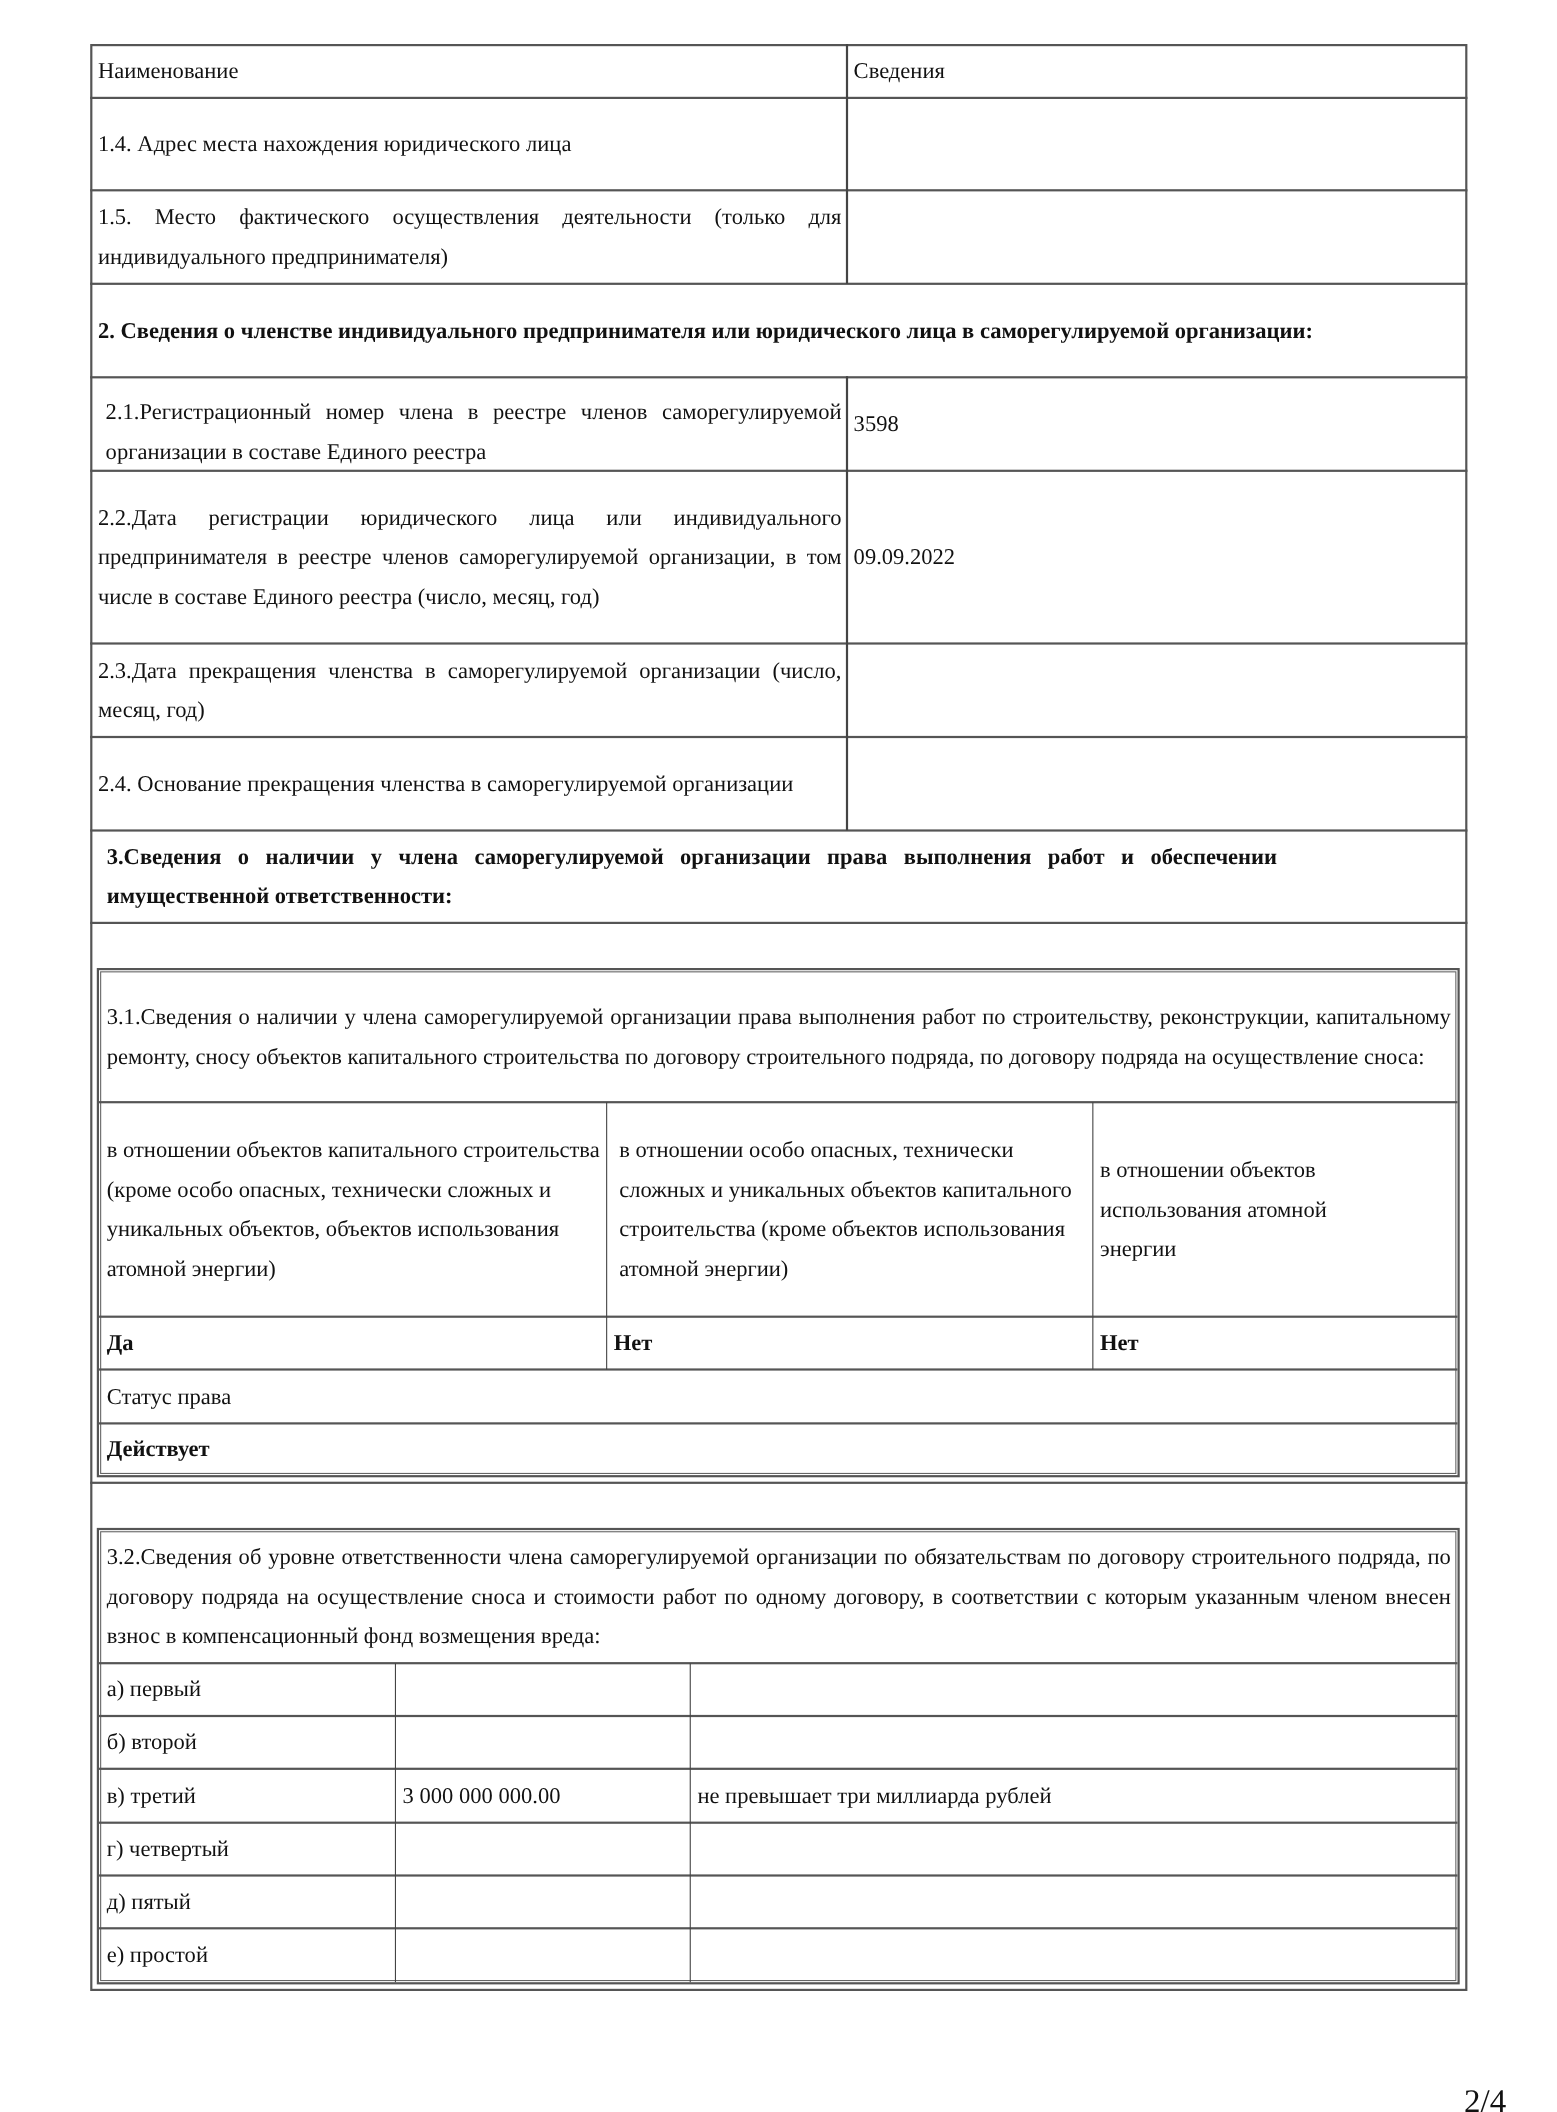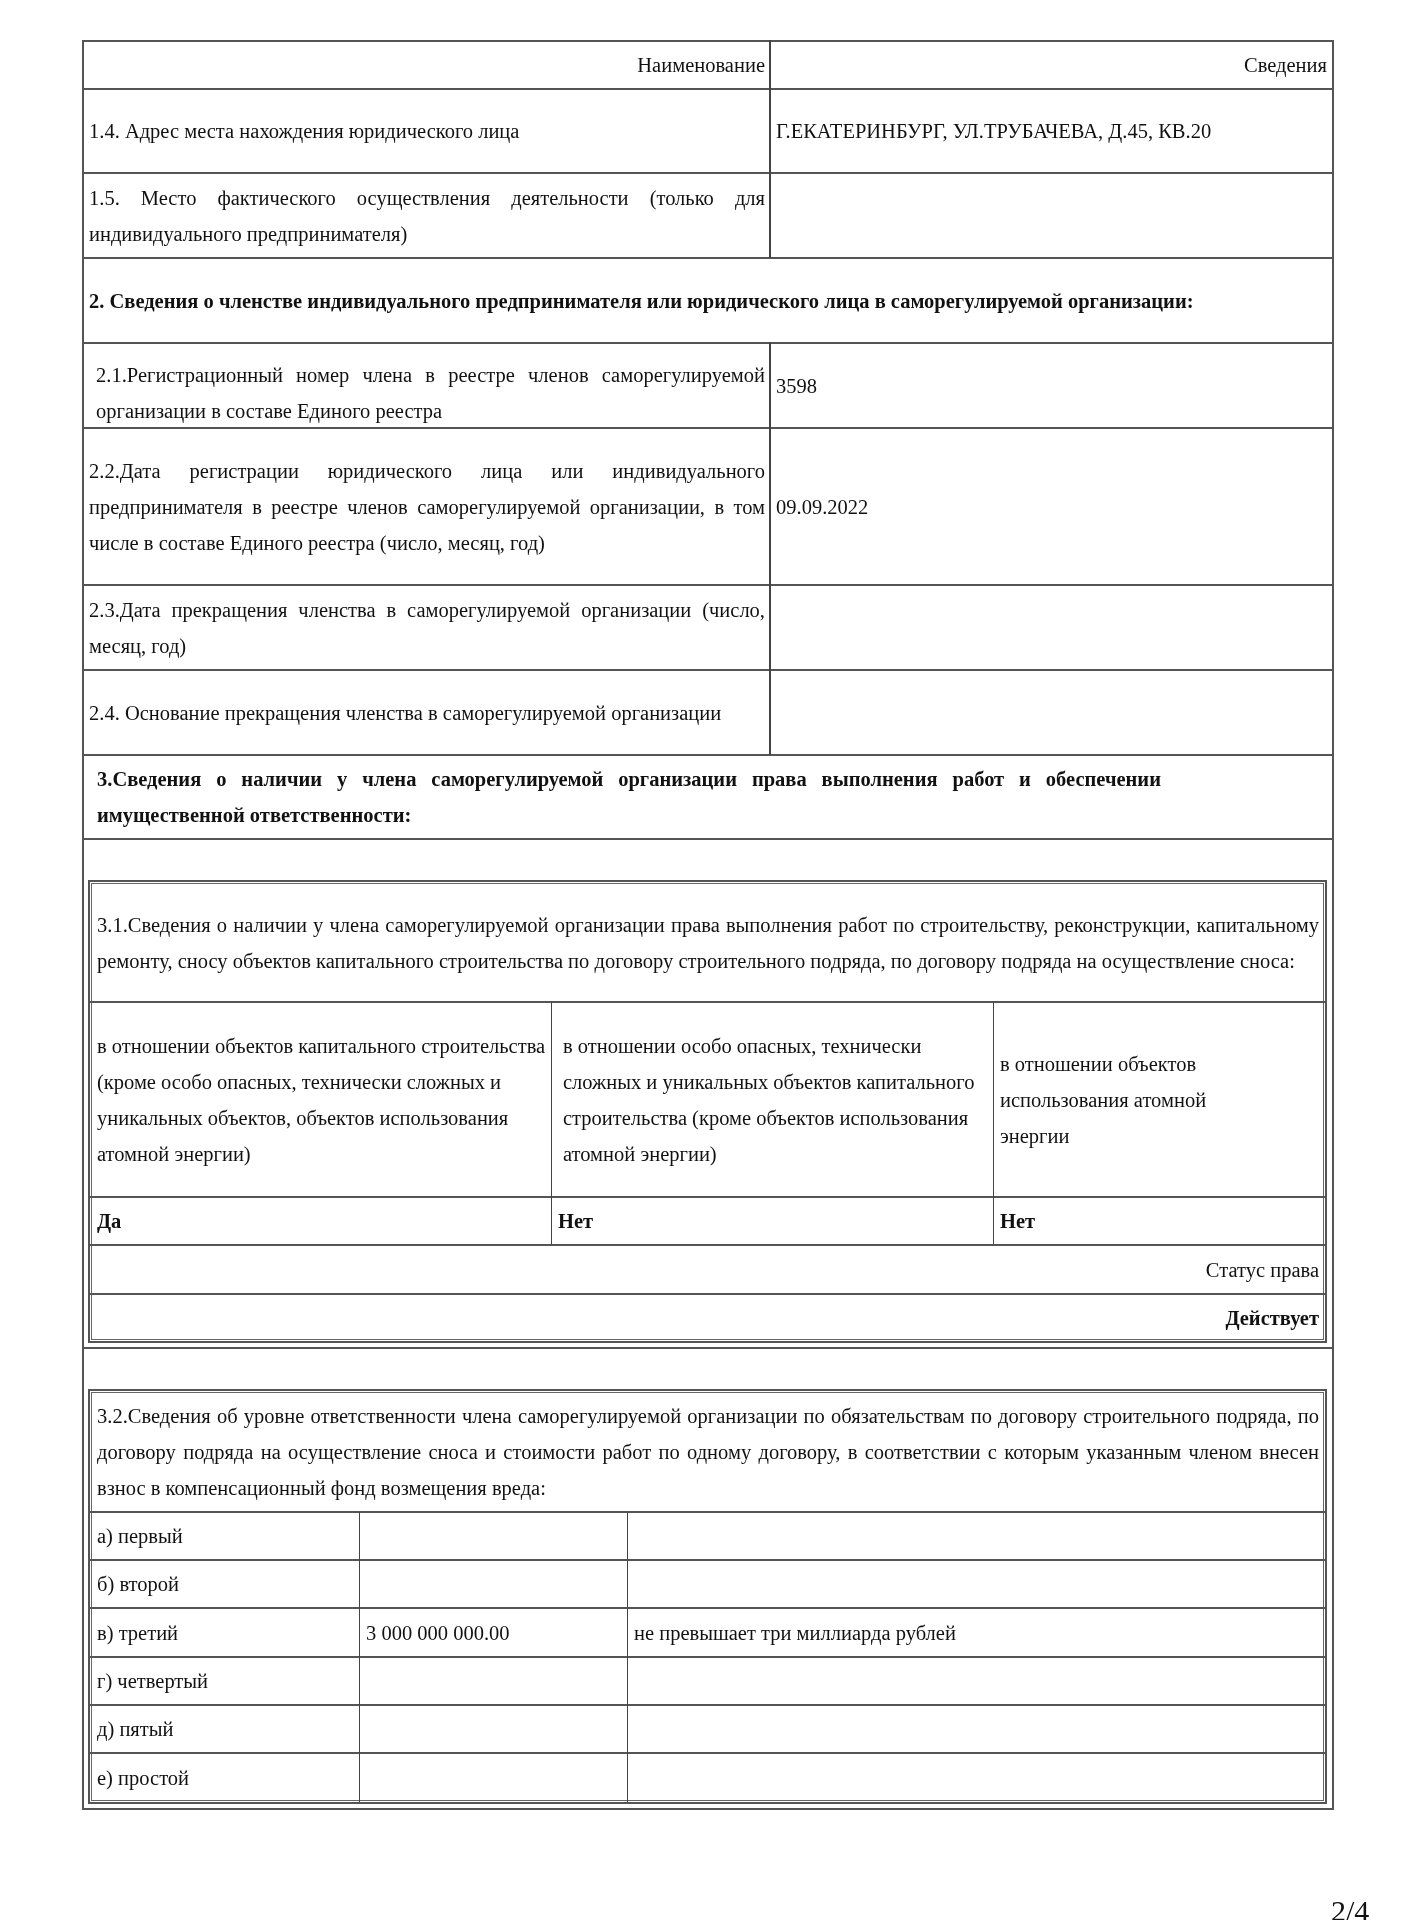--- a/index.html
+++ b/index.html
@@ -3,21 +3,21 @@
 <meta charset="utf-8">
 <style>
   html, body { margin: 0; padding: 0; background: #ffffff; }
   body {
     width: 1415px; height: 1920px; position: relative; overflow: hidden;
     font-family: "Liberation Serif", "DejaVu Serif", serif;
     color: #111111; font-size: 20.5px;
   }
   .cell { position: absolute; box-sizing: border-box; padding: 0 5px; display: flex; align-items: center; line-height: 36px; }
   .just { text-align: justify; text-align-last: left; }
-  .center { justify-content: flex-end; text-align: center; }
+  .center { justify-content: flex-start; text-align: center; }
   .bold { font-weight: bold; }
   .hline { position: absolute; height: 0; border-top: 2px solid #555; }
   .vline { position: absolute; width: 0; border-left: 2px solid #444; }
   .txt { display: block; width: 100%; }
   .frame { position: absolute; box-sizing: border-box; border: 2px solid #555; }
   .page-num { position: absolute; left: 1331px; top: 1893px; font-size: 30px; line-height: 36px; }
 </style>
 </head>
 <body>
 
@@ -42,21 +42,20 @@
 </div>
 <div class="cell center" style="left:771px; top:42px; width:561px; height:46px;">
   <span>Сведения</span>
 </div>
 
 <div class="cell" style="left:84px; top:90px; width:686px; height:82px;">
   <span class="txt">1.4. Адрес места нахождения юридического лица</span>
 </div>
 <div class="cell" style="left:771px; top:90px; width:561px; height:82px;">
   <span class="txt">
-    <span style="display:block">Г.ЕКАТЕРИНБУРГ, УЛ.ТРУБАЧЕВА, Д.45, КВ.20</span>
   </span>
 </div>
 
 <div class="cell" style="left:84px; top:174px; width:686px; height:83px;">
   <span class="txt just">1.5. Место фактического осуществления деятельности (только для индивидуального предпринимателя)</span>
 </div>
 <div class="cell" style="left:771px; top:174px; width:561px; height:83px;">
   <span class="txt"></span>
 </div>
 

